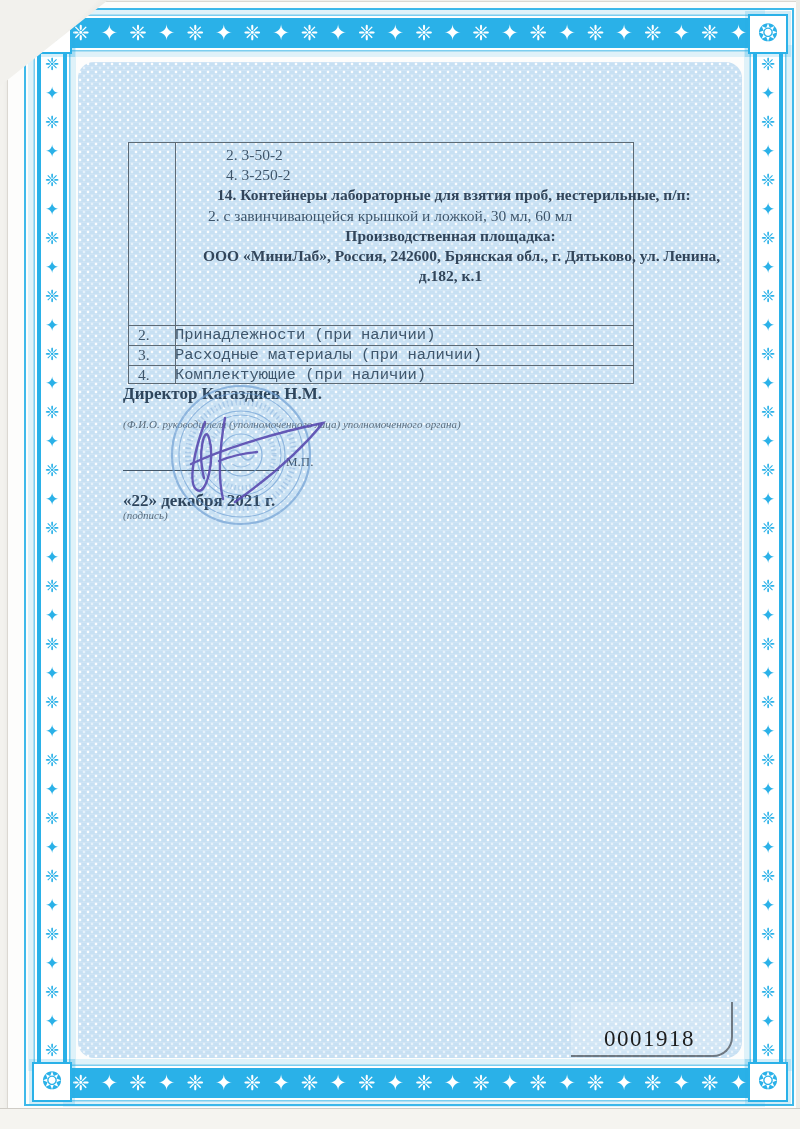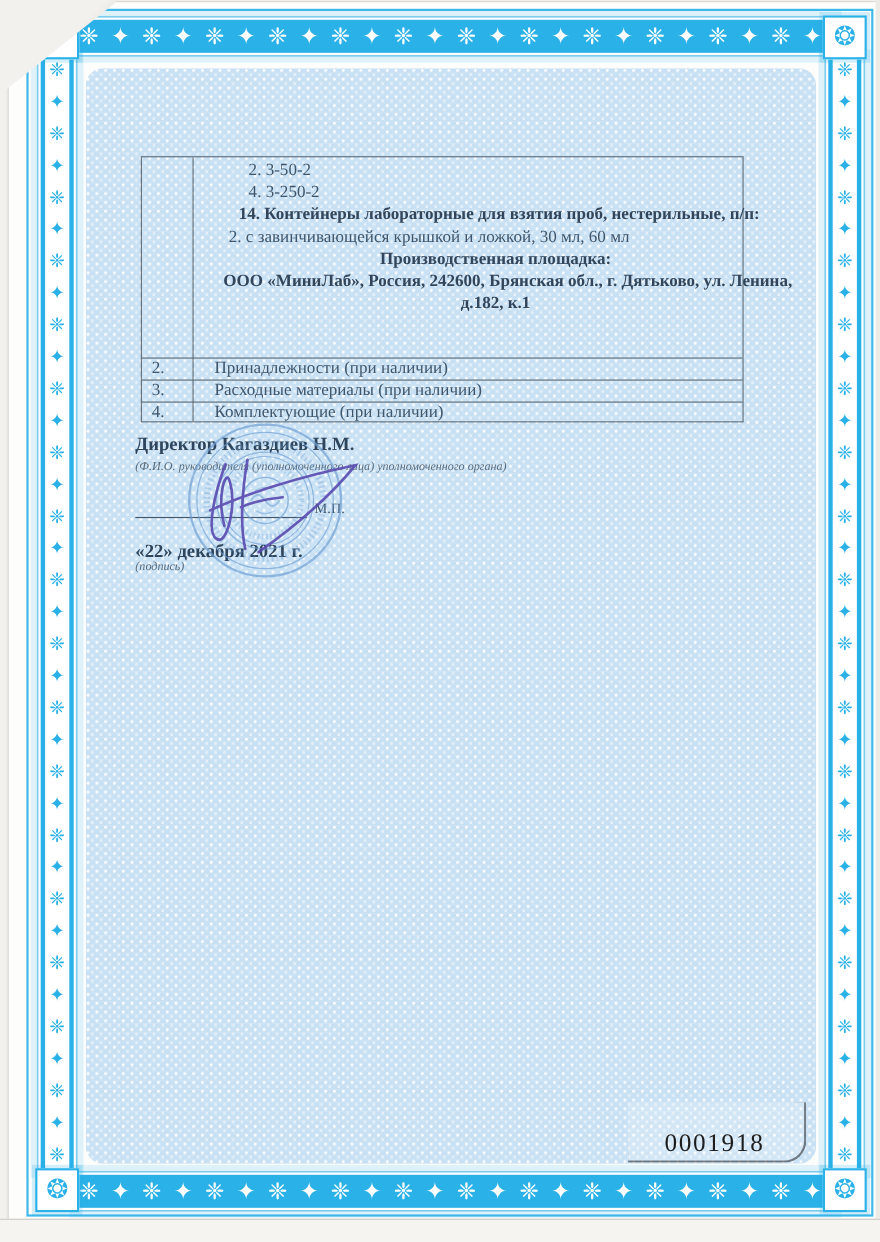--- a/index.html
+++ b/index.html
@@ -32,34 +32,34 @@
   
   .content-area{left:78px;top:62px;width:664px;height:996px;border-radius:16px;
      background-color:#c7e0f3;
      background-image:
        radial-gradient(circle at 2px 2px, rgba(255,255,255,.95) 1px, rgba(255,255,255,0) 1.7px),
        radial-gradient(circle at 6px 6px, rgba(255,255,255,.55) 1px, rgba(255,255,255,0) 1.7px),
        linear-gradient(rgba(255,255,255,.14) 1px, rgba(255,255,255,0) 1px);
      background-size:8px 8px, 8px 8px, 100% 4px;}
 
   
-  .items-table{left:128px;top:140px;width:548px;height:242px;
+  .items-table{left:128px;top:140px;width:506px;height:242px;
      border:1px solid #5d6a75;box-sizing:border-box;color:#3e556b;}
   .items-table .vline{position:absolute;left:46px;top:0;bottom:0;width:0;border-left:1px solid #5d6a75;}
   .items-table .hline{position:absolute;left:0;right:0;height:0;border-top:1px solid #5d6a75;}
   .bigcell{position:absolute;left:46px;top:0;width:523px;height:182px;padding-top:2px;box-sizing:border-box;}
   .ln{height:20.2px;line-height:20.2px;font-size:15.5px;white-space:nowrap;}
   .ln.b{font-weight:700;color:#32455a;margin-left:22px;}
   .ind-list{padding-left:51px;}
   .ind-14{padding-left:20px;}
   .ind-sub{padding-left:33px;}
   .ind-prod{padding-left:6px;text-align:center;}
   .trow{position:absolute;left:0;right:0;height:20px;display:flex;font-size:15.5px;line-height:20px;}
   .trow .num{width:46px;box-sizing:border-box;padding-left:9px;}
-  .trow .lbl{padding-left:20px;}
+  .trow .lbl{padding-left:0;font-family:Liberation Mono, monospace;}
 
   
   .director{left:123px;top:394px;font-size:17px;font-weight:700;color:#2e455c;white-space:nowrap;}
   .caption{font-style:italic;font-size:11px;color:#5a6d7e;white-space:nowrap;}
   .sig-line{left:123px;top:445px;width:156px;height:23px;border-bottom:1.4px solid #44576a;}
   .mp{left:286px;top:452px;font-size:13px;color:#3c5065;}
   .date-line{left:123px;top:489px;font-size:17px;font-weight:700;color:#2e455c;white-space:nowrap;}
 
   
   .serial{left:596px;top:1024px;font-family:Liberation Serif, serif;
@@ -122,21 +122,21 @@
         <div class="trow" style="top:202px;">
           <div class="num">3.</div>
           <div class="lbl">Расходные материалы (при наличии)</div>
         </div>
         <div class="trow" style="top:222px;">
           <div class="num">4.</div>
           <div class="lbl">Комплектующие (при наличии)</div>
         </div>
       </div>
 
-      <div class="abs director" style="left:45px;top:332px;">Директор Кагаздиев Н.М.</div>
+      <div class="abs director" style="left:45px;top:322px;">Директор Кагаздиев Н.М.</div>
       <div class="abs caption" style="left:45px;top:356px;">(Ф.И.О. руководителя (уполномоченного лица) уполномоченного органа)</div>
       <div class="abs sig-line" style="left:45px;top:385px;"></div>
       <div class="abs caption" style="left:45px;top:411px;margin-top:36px;">(подпись)</div>
       <div class="abs mp" style="left:208px;top:392px;">М.П.</div>
       <div class="abs date-line" style="left:45px;top:429px;">«22» декабря 2021 г.</div>
 
       <svg class="abs stamp" style="left:84px;top:314px;" width="158" height="158" viewBox="0 0 158 158">
         <g fill="none" stroke="#6f9fd3">
           <circle cx="79" cy="79" r="69" stroke-width="2.2"></circle>
           <circle cx="79" cy="79" r="62" stroke-width="1.1"></circle>

